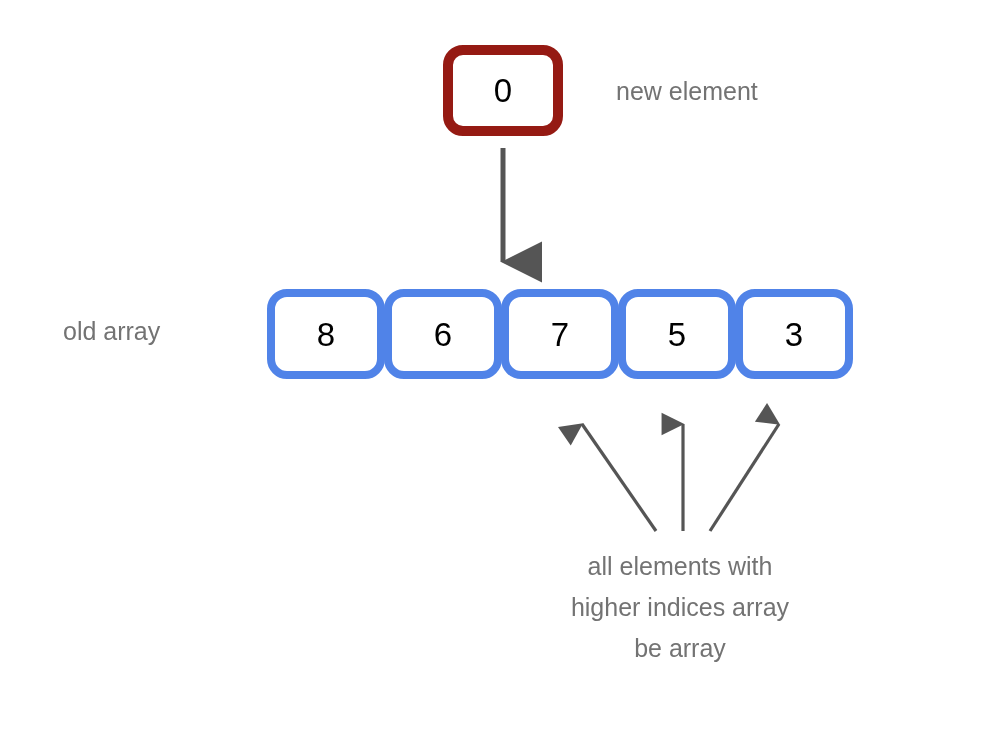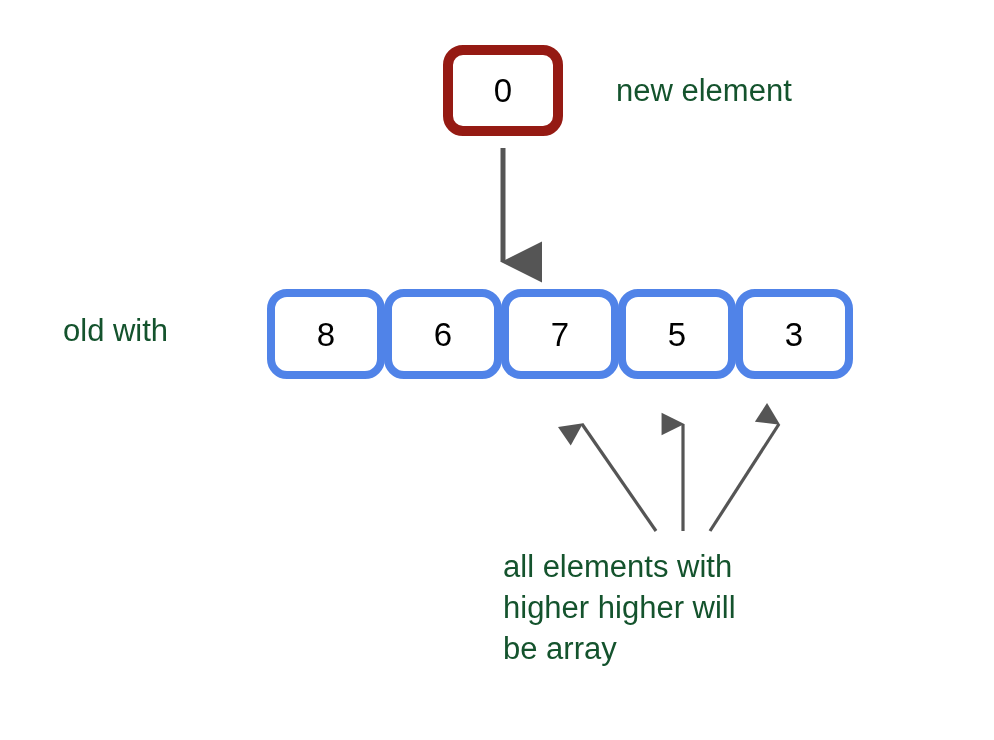--- a/index.html
+++ b/index.html
@@ -71,37 +71,38 @@
   .array-cell .cell-value {
     font-size: 33px;
     color: #000000;
     line-height: 1;
     font-weight: 400;
   }
 
   
   .label {
     position: absolute;
-    color: #14532d;
-    font-size: 31px;
+    color: #737373;
+    font-size: 25px;
     line-height: 38px;
     white-space: pre;
   }
   .label-new-element {
     left: 616px;
     top: 72px;
   }
   .label-old-array {
     left: 63px;
     top: 312px;
   }
   .label-note {
     left: 503px;
     top: 546px;
     width: 354px;
+    text-align: center;
     white-space: normal;
     line-height: 41px;
   }
 
   svg.arrows {
     position: absolute;
     left: 0;
     top: 0;
     width: 994px;
     height: 740px;
@@ -112,21 +113,21 @@
 <body>
 
 <div id="canvas">
 
   <div class="new-element-box">
     <span class="cell-value">0</span>
   </div>
 
   <div class="label label-new-element">new element</div>
 
-  <div class="label label-old-array">old with</div>
+  <div class="label label-old-array">old array</div>
 
   <div class="array-row">
     <div class="array-cell">
       <span class="cell-value">8</span>
     </div>
     <div class="array-cell">
       <span class="cell-value">6</span>
     </div>
     <div class="array-cell">
       <span class="cell-value">7</span>
@@ -151,17 +152,17 @@
 
     <line x1="503" y1="148" x2="503" y2="262" stroke="#555555" stroke-width="5" marker-end="url(#arrowhead-down)"></line>
 
     <line x1="656" y1="531" x2="582" y2="424" stroke="#555555" stroke-width="3.2" marker-end="url(#arrowhead-up)"></line>
     <line x1="683" y1="531" x2="683" y2="424" stroke="#555555" stroke-width="3.2" marker-end="url(#arrowhead-up)"></line>
     <line x1="710" y1="531" x2="779" y2="424" stroke="#555555" stroke-width="3.2" marker-end="url(#arrowhead-up)"></line>
   </svg>
 
   <div class="label label-note">
     <span>all elements with</span><br>
-    <span>higher higher will</span><br>
+    <span>higher indices array</span><br>
     <span>be array</span>
   </div>
 
 </div>
 
 </body></html>

